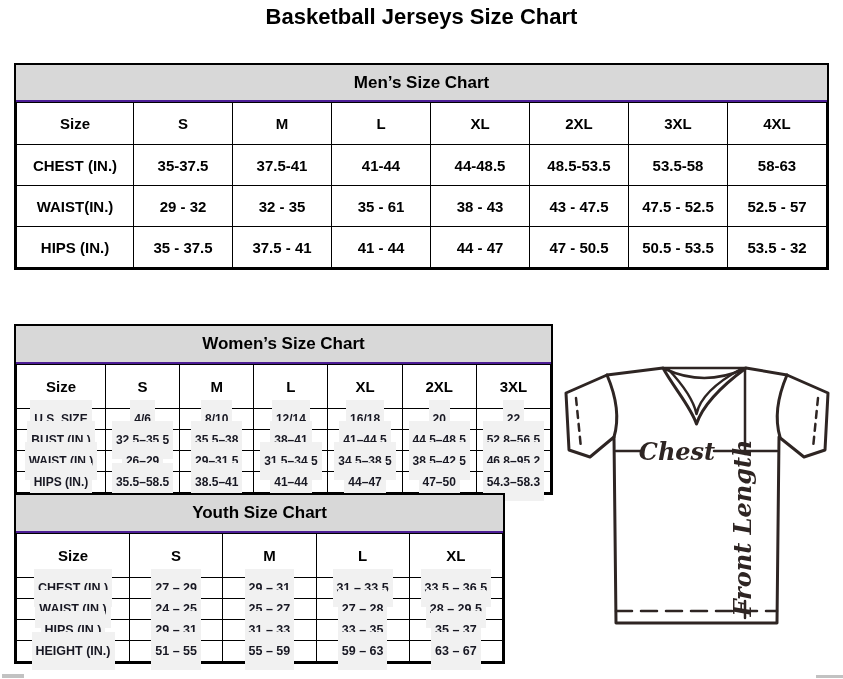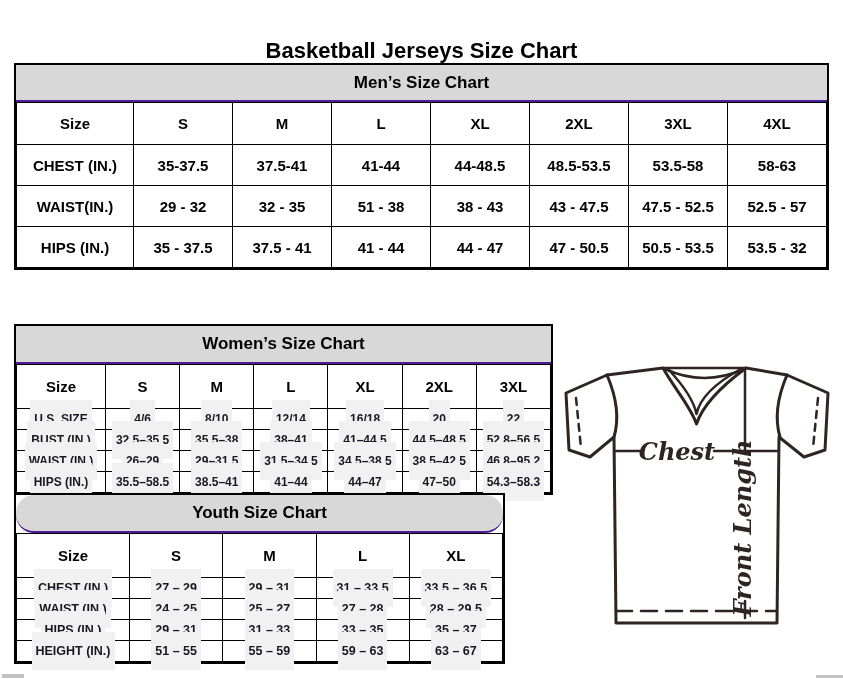--- a/index.html
+++ b/index.html
@@ -2,21 +2,21 @@
 <html><head>
 <meta charset="utf-8">
 <style>
   html,body { margin:0; padding:0; }
   body {
     width:843px; height:679px; position:relative; background:#ffffff;
     font-family:"Liberation Sans", sans-serif; overflow:hidden;
   }
   .page-title {
     position:absolute; top:4px; left:0; width:843px; text-align:center;
-    font-size:22px; font-weight:bold; color:#000;margin-top:34px;
+    font-size:22px; font-weight:bold; color:#000;
   }
   .chart { position:absolute; border:2px solid #000; background:#fff; }
   .chart .band {
     background:#d8d8d8; border-bottom:2px solid #4c1d95; text-align:center;
     font-weight:bold; font-size:17px; color:#000; display:flex;
     align-items:center; justify-content:center;
   }
   table { border-collapse:collapse; width:100%; table-layout:fixed; }
   th,td {
     border:1px solid #000; text-align:center; vertical-align:middle;
@@ -31,21 +31,21 @@
 
   #womens { left:14px; top:298px; width:535px;margin-top:26px; }
   #womens .band { height:36px; }
   #womens thead tr { height:44px; }
   #womens tbody tr { height:21px; }
   #womens thead th { font-size:15px; color:#000; }
   #womens tbody th, #womens tbody td { font-size:12px; color:#181823; }
   #womens th.label-col { width:88px; }
 
   #youth { left:14px; top:493px; width:487px; }
-  #youth .band { height:36px;border-radius:18px; }
+  #youth .band { height:36px; }
   #youth thead tr { height:44px; }
   #youth tbody tr { height:21px; }
   #youth thead th { font-size:15px; color:#000; }
   #youth tbody th, #youth tbody td { font-size:12.5px; color:#181823; }
   #youth th.label-col { width:112px; }
 
   .tight tbody .hl { background:#f1f1f1; padding:12px 4px; }
 
   .jersey { position:absolute; left:556px; top:360px; }
   .jersey-label {
@@ -84,21 +84,21 @@
           <td><span>41-44</span></td>
           <td><span>44-48.5</span></td>
           <td><span>48.5-53.5</span></td>
           <td><span>53.5-58</span></td>
           <td><span>58-63</span></td>
         </tr>
         <tr>
           <th class="label-col"><span>WAIST(IN.)</span></th>
           <td><span>29 - 32</span></td>
           <td><span>32 - 35</span></td>
-          <td><span>51 - 38</span></td>
+          <td><span>35 - 61</span></td>
           <td><span>38 - 43</span></td>
           <td><span>43 - 47.5</span></td>
           <td><span>47.5 - 52.5</span></td>
           <td><span>52.5 - 57</span></td>
         </tr>
         <tr>
           <th class="label-col"><span>HIPS (IN.)</span></th>
           <td><span>35 - 37.5</span></td>
           <td><span>37.5 - 41</span></td>
           <td><span>41 - 44</span></td>

